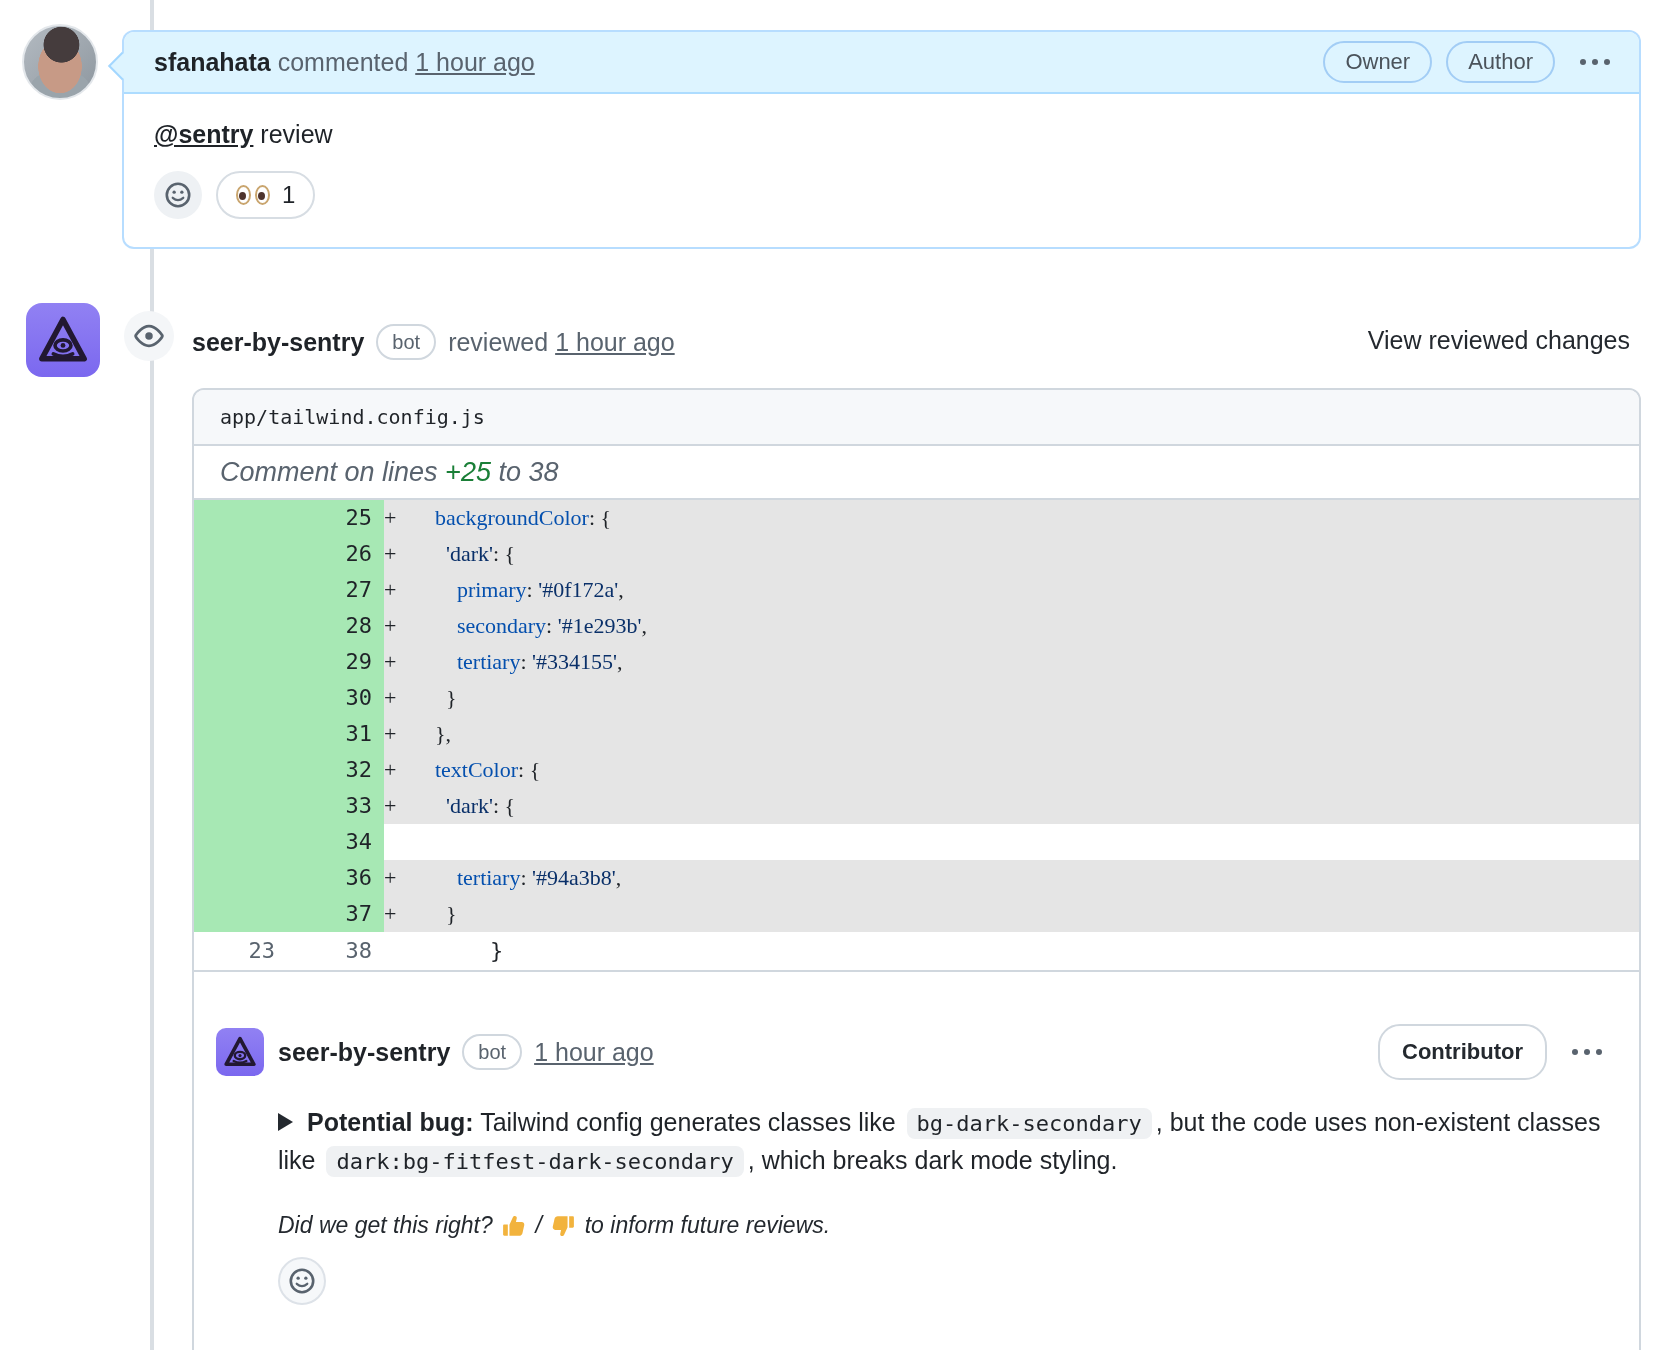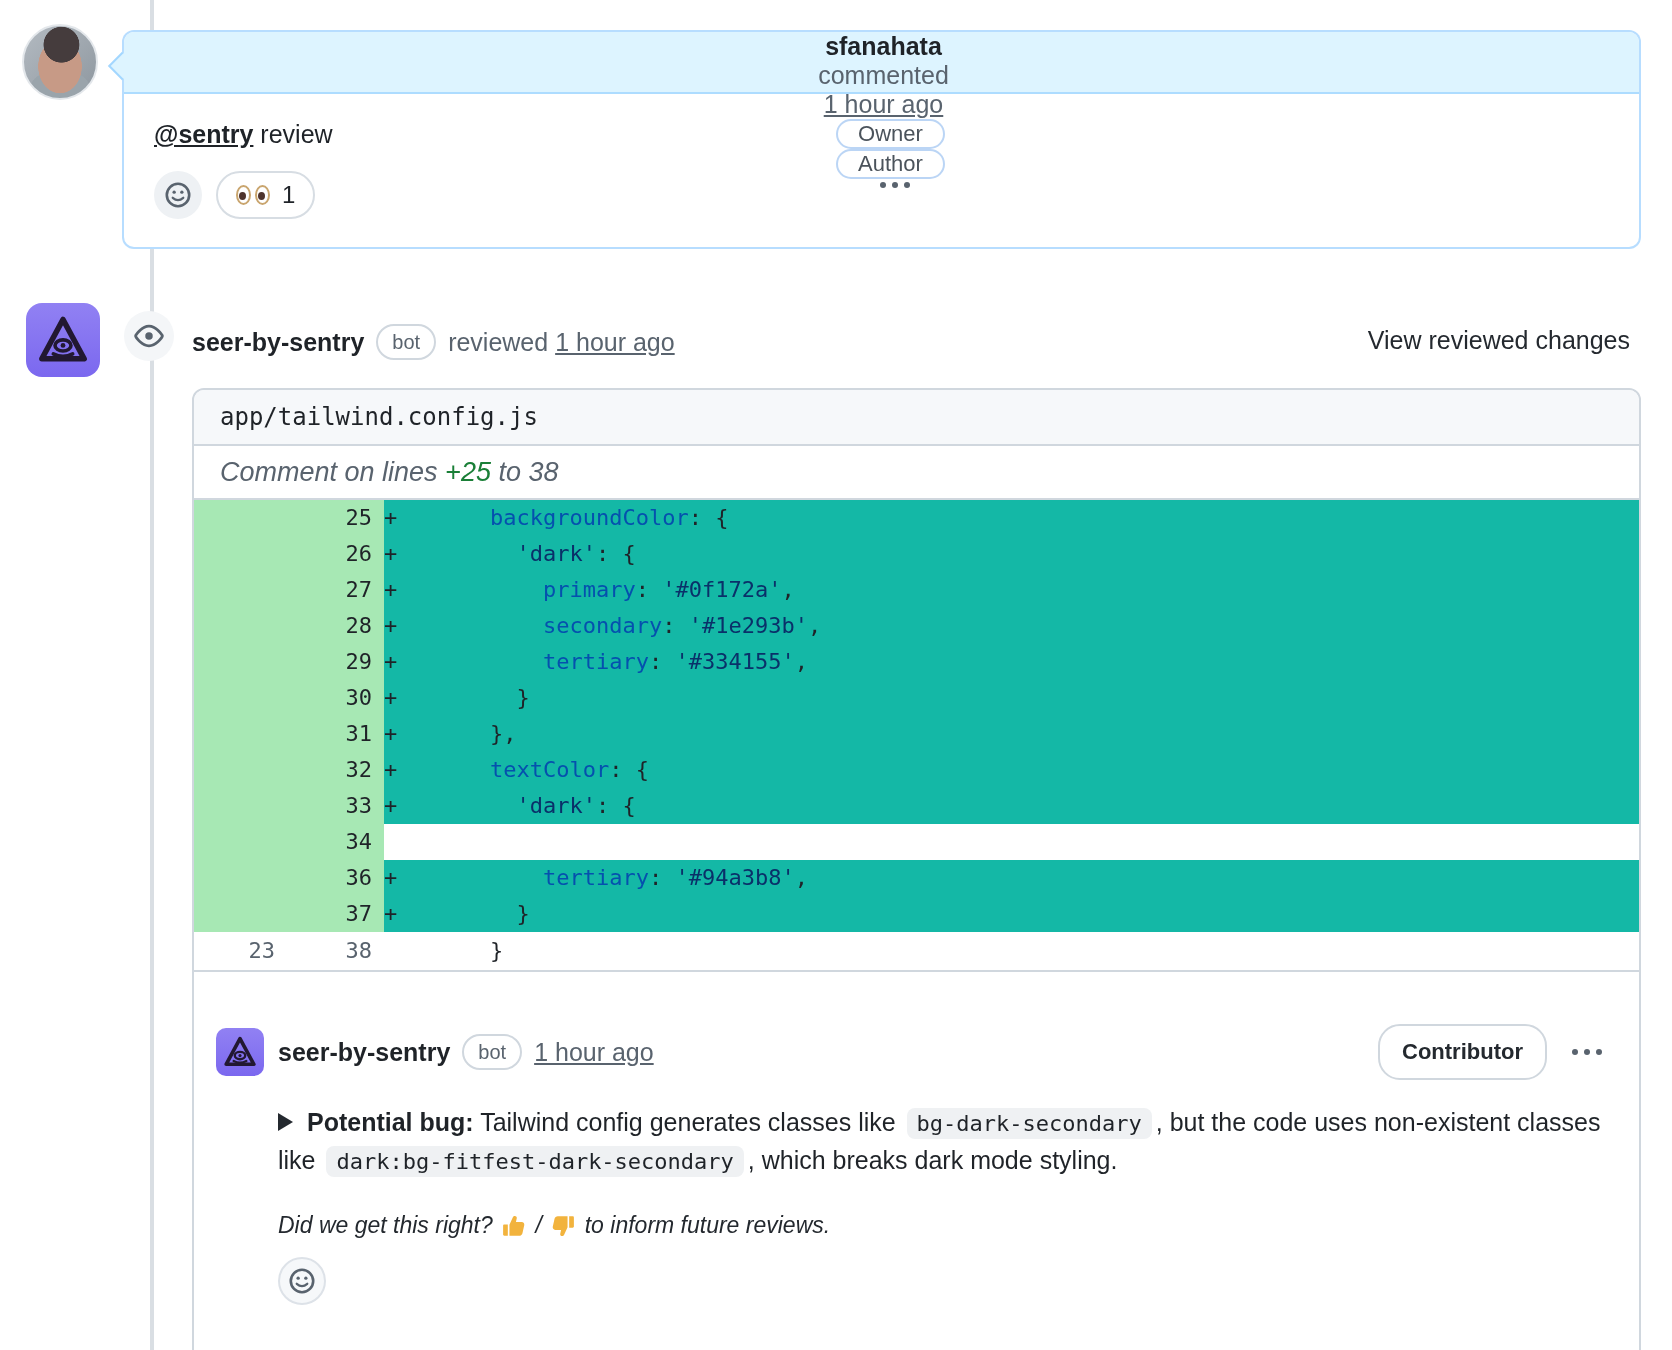--- a/index.html
+++ b/index.html
@@ -26,21 +26,21 @@
     background:#fff; border:2px solid rgba(84,174,255,0.42); border-radius:12px;
   }
   .comment-card .caret {
     position:absolute; left:-12px; top:24px; width:20px; height:20px;
     background:#ddf4ff; transform:rotate(45deg);
     border-left:2px solid rgba(84,174,255,0.42); border-bottom:2px solid rgba(84,174,255,0.42);
   }
   .comment-header {
     display:flex; align-items:center; height:62px; padding:0 26px 0 30px;
     background:#ddf4ff; border-bottom:2px solid rgba(84,174,255,0.35);
-    border-radius:10px 10px 0 0; white-space:pre-wrap;flex-direction:column;
+    border-radius:10px 10px 0 0; white-space:pre-wrap;
   }
   .author-name { font-weight:bold; color:#1f2328; }
   .muted { color:#59636e; }
   a.time-link { color:#59636e; text-decoration:underline; cursor:pointer; }
   .header-spacer { flex:1; }
   .pill {
     display:inline-flex; align-items:center; height:42px; padding:0 20px;
     border:2px solid rgba(9,105,218,0.28); border-radius:22px;
     font-size:22px; font-weight:500; color:#4b535b; margin-left:14px; white-space:nowrap;
   }
@@ -80,35 +80,35 @@
   .view-link { position:absolute; right:42px; top:326px; color:#24292f; cursor:pointer; }
 
   
   .file-card {
     position:absolute; left:192px; top:388px; width:1449px; height:990px;
     border:2px solid #d0d7de; border-radius:12px; background:#fff;
   }
   .file-header {
     display:flex; align-items:center; height:56px; padding:0 26px;
     background:#f6f8fa; border-bottom:2px solid #d0d7de; border-radius:10px 10px 0 0;
-    font-family:"DejaVu Sans Mono", monospace; font-size:24px; color:#1f2328; cursor:pointer;
+    font-family:"DejaVu Sans Mono", monospace; font-size:20px; color:#1f2328; cursor:pointer;
   }
   .range-row {
     display:flex; align-items:center; height:54px; padding:0 26px;
     font-size:27px; color:#59636e; border-bottom:2px solid #d0d7de; white-space:pre-wrap;font-style:italic;
   }
   .range-add { color:#1a7f37; }
   .diff-table { font-family:"DejaVu Sans Mono", monospace; font-size:22px; }
   .diff-row { display:flex; height:36px; line-height:36px; }
   .cell-old, .cell-new { width:95px; text-align:right; flex:none; cursor:pointer; }
   .cell-old { padding-right:14px; }
   .cell-new { padding-right:12px; }
   .cell-code { flex:1; white-space:pre; overflow:hidden; }
   .diff-row.add .cell-old, .diff-row.add .cell-new { background:#a7e8b4; color:#1f2328; }
-  .diff-row.add .cell-code { background:#14b8a6; }
+  .diff-row.add .cell-code { background:#e5e5e5;font-family:Liberation Serif, serif; }
   .diff-row.context { background:#fff; border-bottom:2px solid #d0d7de; height:40px; line-height:38px; }
   .diff-row.context .cell-old, .diff-row.context .cell-new { color:#59636e; }
   .tok-k { color:#0550ae; } .tok-s { color:#0a3069; } .tok-p { color:#1f2328; }
 
   
   .bot-comment { padding:52px 34px 40px 22px; }
   .bc-header { display:flex; align-items:center; }
   .bc-avatar {
     width:48px; height:48px; border-radius:10px; margin-right:14px;
     background:linear-gradient(180deg,#9181f3,#7b68ef);

